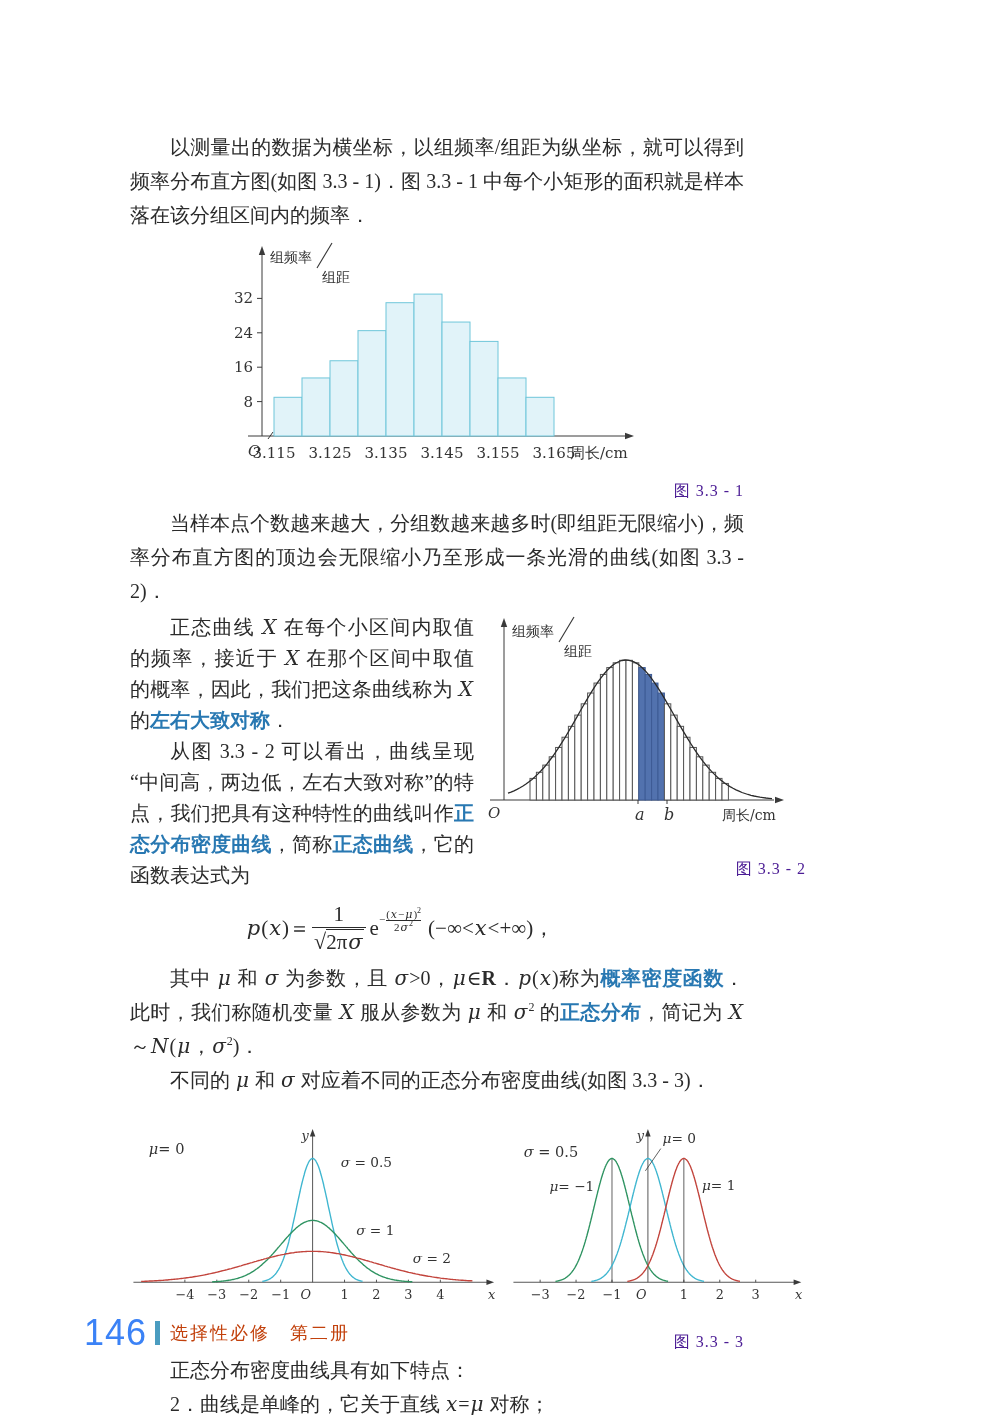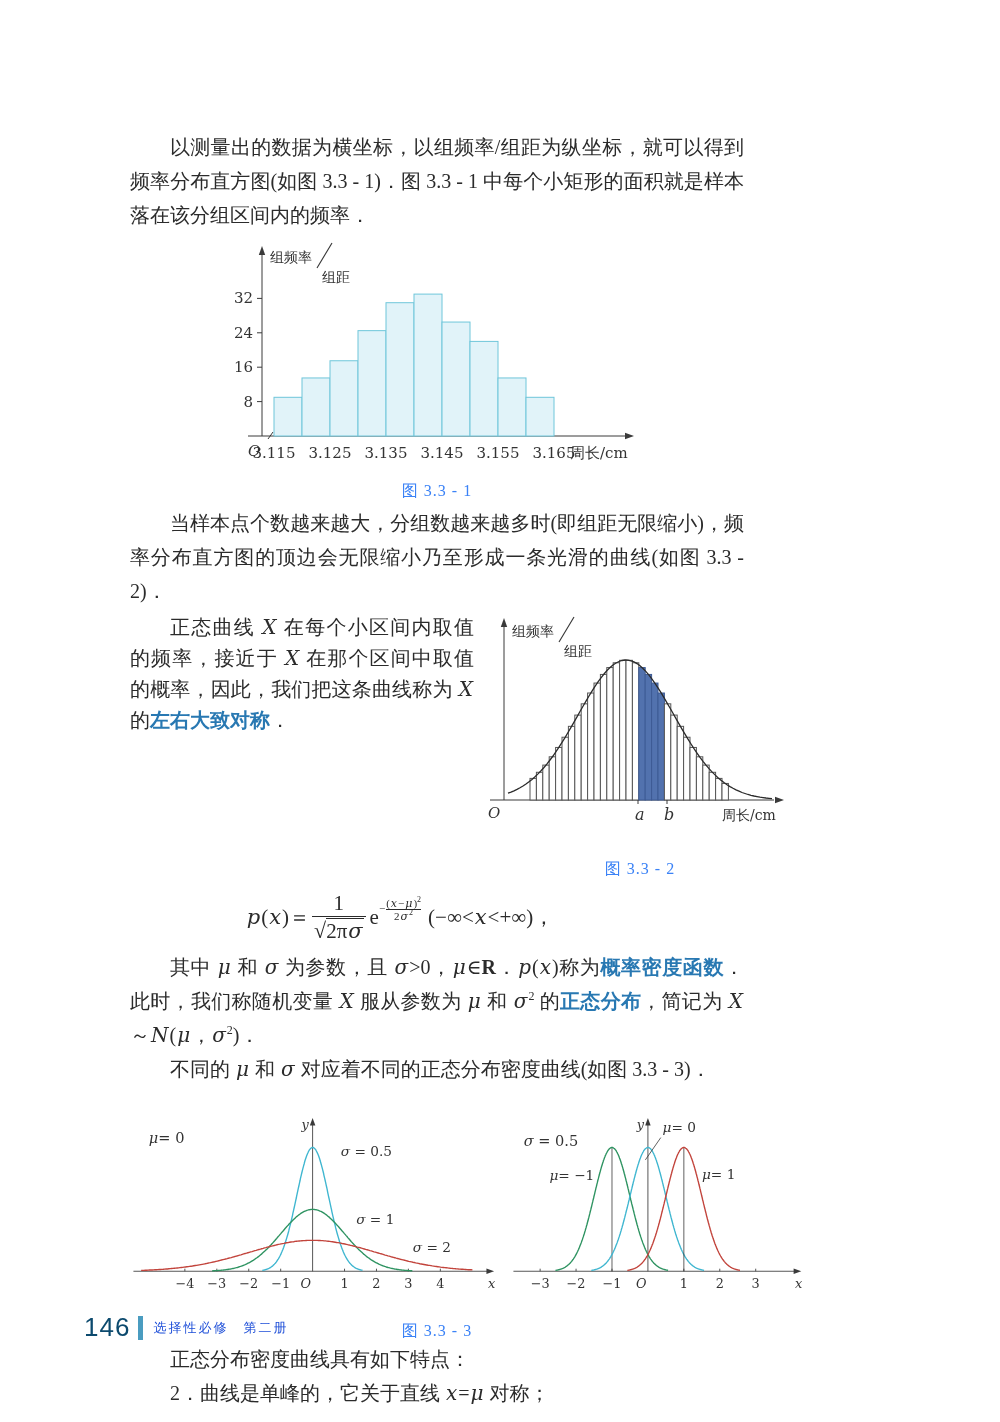--- a/index.html
+++ b/index.html
@@ -12,22 +12,22 @@
   .para{
     font-size:20px; line-height:34px; text-align:justify; text-indent:2em;
     margin:0;
   }
   .rs-i{font-family:"DejaVu Serif",serif; font-style:italic; padding:0 1px;}
   .rs-b{font-weight:bold;}
   .rs-term{color:#2878b2; font-weight:bold;}
   .rs-sup{font-size:12px; vertical-align:super; line-height:0;}
   .fig-block{ text-align:center; margin:6px 0 4px 0; }
   .fig-caption{
-    font-size:16px; color:#3b82f6; margin-top:2px; line-height:22px;
-    text-align:center; letter-spacing:1px;
+    font-size:16px; color:#4c1d95; margin-top:2px; line-height:22px;
+    text-align:right; letter-spacing:1px;
   }
   .fig2-row{ display:flex; margin-top:4px; margin-right:-62px; }
   .fig2-text{ width:478px; }
   .fig2-text .para{ line-height:31px; }
   .fig2-col{ width:332px; margin-left:auto; }
   .formula{
     width:520px; margin:10px 0 6px 10px; text-align:center;
     font-size:21px; line-height:26px; white-space:nowrap;
   }
   .frac{ display:inline-block; vertical-align:-14px; text-align:center; margin:0 2px;}
@@ -40,23 +40,23 @@
   .expo .frac{ vertical-align:-8px; margin:0 1px;}
   .expo .frac .den{ border-top:1px solid #2b2b2b; }
   .expo .rs-sup{ font-size:8px; }
   .ftail{ margin-left:6px; }
   .fig3-row{ display:flex; gap:12px; margin-top:10px; margin-right:-62px; align-items:flex-end;}
   .features .para{ text-indent:2em; }
   .footer{
     position:absolute; left:84px; top:1312px; display:flex; align-items:center;
     font-family:"Liberation Sans","DejaVu Sans",sans-serif;
   }
-  .pageno{ font-size:26px; color:#0c4a6e; letter-spacing:1px;}
+  .pageno{ font-size:36px; color:#3b82f6; letter-spacing:1px;}
   .fbar{ width:5px; height:24px; background:#4a9cc0; margin:0 10px 0 8px;}
-  .ftext{ font-size:13px; color:#1d4ed8; letter-spacing:2px;}
+  .ftext{ font-size:18px; color:#c2410c; letter-spacing:2px;}
   svg text{ font-family:"DejaVu Serif","Liberation Serif",serif; }
 </style>
 </head>
 <body>
 
 <div class="page">
   <div class="content">
 
     <p class="para"><span>以测量出的数据为横坐标，以组频率/组距为纵坐标，就可以得到频率分布直方图(如图 3.3 - 1)．图 3.3 - 1 中每个小矩形的面积就是样本落在该分组区间内的频率．</span></p>
 
@@ -98,20 +98,21 @@
           <text x="100" y="44" font-size="14" text-anchor="start" fill="#333" font-style="normal">组距</text>
         </svg>
       <div class="fig-caption">图 3.3 - 1</div>
     </div>
 
     <p class="para"><span>当样本点个数越来越大，分组数越来越多时(即组距无限缩小)，频率分布直方图的顶边会无限缩小乃至形成一条光滑的曲线(如图 3.3 - 2)．</span></p>
 
     <div class="fig2-row">
       <div class="fig2-text">
         <p class="para"><span>正态曲线 </span><span class="rs-i">X</span><span> 在每个小区间内取值的频率，接近于 </span><span class="rs-i">X</span><span> 在那个区间中取值的概率，因此，我们把这条曲线称为 </span><span class="rs-i">X</span><span> 的</span><span class="rs-term">左右大致对称</span><span>．</span></p>
+        <p class="para"><span>从图 3.3 - 2 可以看出，曲线呈现“中间高，两边低，左右大致对称”的特点，我们把具有这种特性的曲线叫作</span><span class="rs-term">正态分布密度曲线</span><span>，简称</span><span class="rs-term">正态曲线</span><span>，它的函数表达式为</span></p>
       </div>
       <div class="fig2-col">
         <svg width="332" height="240" viewBox="0 0 332 240">
             <line x1="16" y1="188" x2="300" y2="188" stroke="#3a3a3a" stroke-width="1"></line>
             <polygon points="310,188 301,184.8 301,191.2" fill="#3a3a3a"></polygon>
             <line x1="30" y1="188" x2="30" y2="14" stroke="#3a3a3a" stroke-width="1"></line>
             <polygon points="30,6 26.8,15 33.2,15" fill="#3a3a3a"></polygon>
             <rect x="56" y="166.39869922978045" width="6.4" height="21.601300770219567" fill="#fff" stroke="#555555" stroke-width="1"></rect>
             <rect x="62.4" y="160.29418212829395" width="6.4" height="27.705817871706053" fill="#fff" stroke="#555555" stroke-width="1"></rect>
             <rect x="68.8" y="153.09069077117852" width="6.4" height="34.90930922882147" fill="#fff" stroke="#555555" stroke-width="1"></rect>

